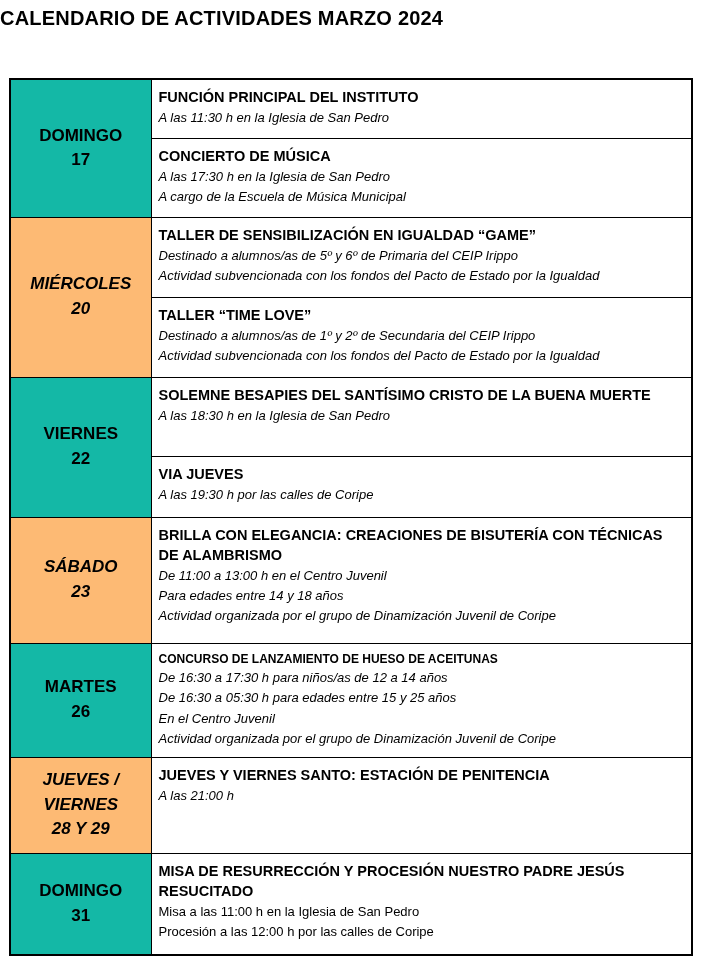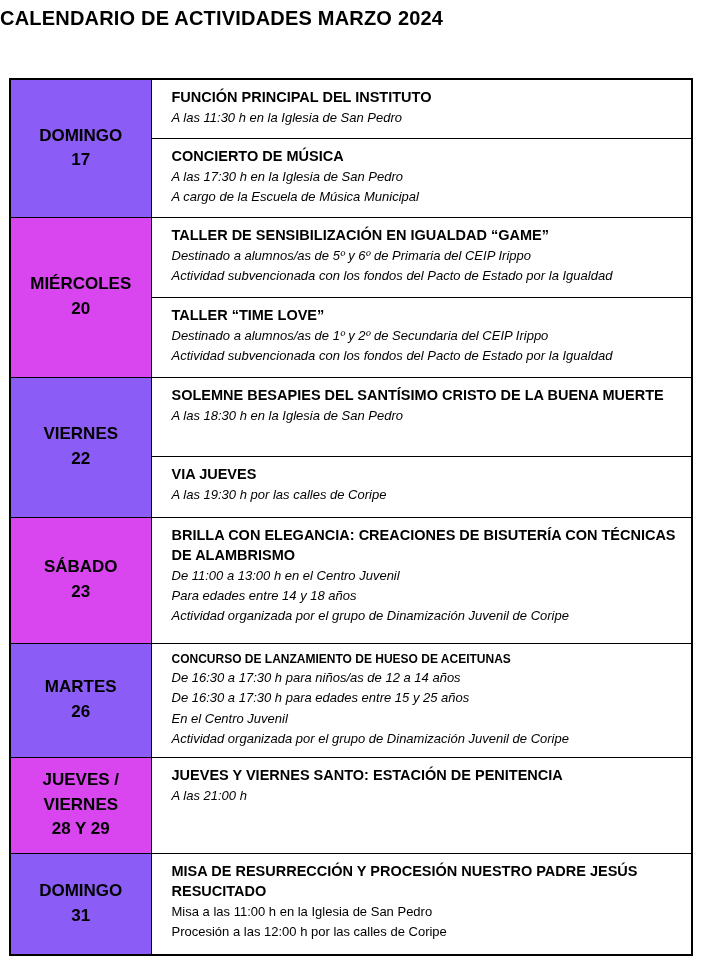--- a/index.html
+++ b/index.html
@@ -32,26 +32,26 @@
     overflow: hidden;
   }
   td.day {
     width: 141px;
     text-align: center;
     vertical-align: middle;
     font-weight: bold;
     font-size: 17px;
     line-height: 1.45;
     padding: 2px 4px;
-    background: #8b5cf6;
+    background: #14b8a6;
   }
-  td.day.highlight { background: #d946ef; }
+  td.day.highlight { background: #fdba74; font-style: italic; }
   td.act {
     vertical-align: top;
-    padding: 7px 10px 5px 20px;
+    padding: 7px 10px 5px 7px;
     background: #ffffff;
   }
   .act-title {
     font-weight: bold;
     font-size: 14.5px;
     line-height: 1.4;
     margin-bottom: 1px;
   }
   .act-title.small { font-size: 12px; }
   .act-detail {
@@ -137,21 +137,21 @@
   </tr>
 
   <tr>
     <td class="day">
       <div>MARTES</div>
       <div>26</div>
     </td>
     <td class="act" style="height:114px">
       <div class="act-title small">CONCURSO DE LANZAMIENTO DE HUESO DE ACEITUNAS</div>
       <div class="act-detail">De 16:30 a 17:30 h para niños/as de 12 a 14 años</div>
-      <div class="act-detail">De 16:30 a 17:30 h para edades entre 15 y 25 años</div>
+      <div class="act-detail">De 16:30 a 05:30 h para edades entre 15 y 25 años</div>
       <div class="act-detail">En el Centro Juvenil</div>
       <div class="act-detail">Actividad organizada por el grupo de Dinamización Juvenil de Coripe</div>
     </td>
   </tr>
 
   <tr>
     <td class="day highlight">
       <div>JUEVES / VIERNES</div>
       <div>28 Y 29</div>
     </td>

